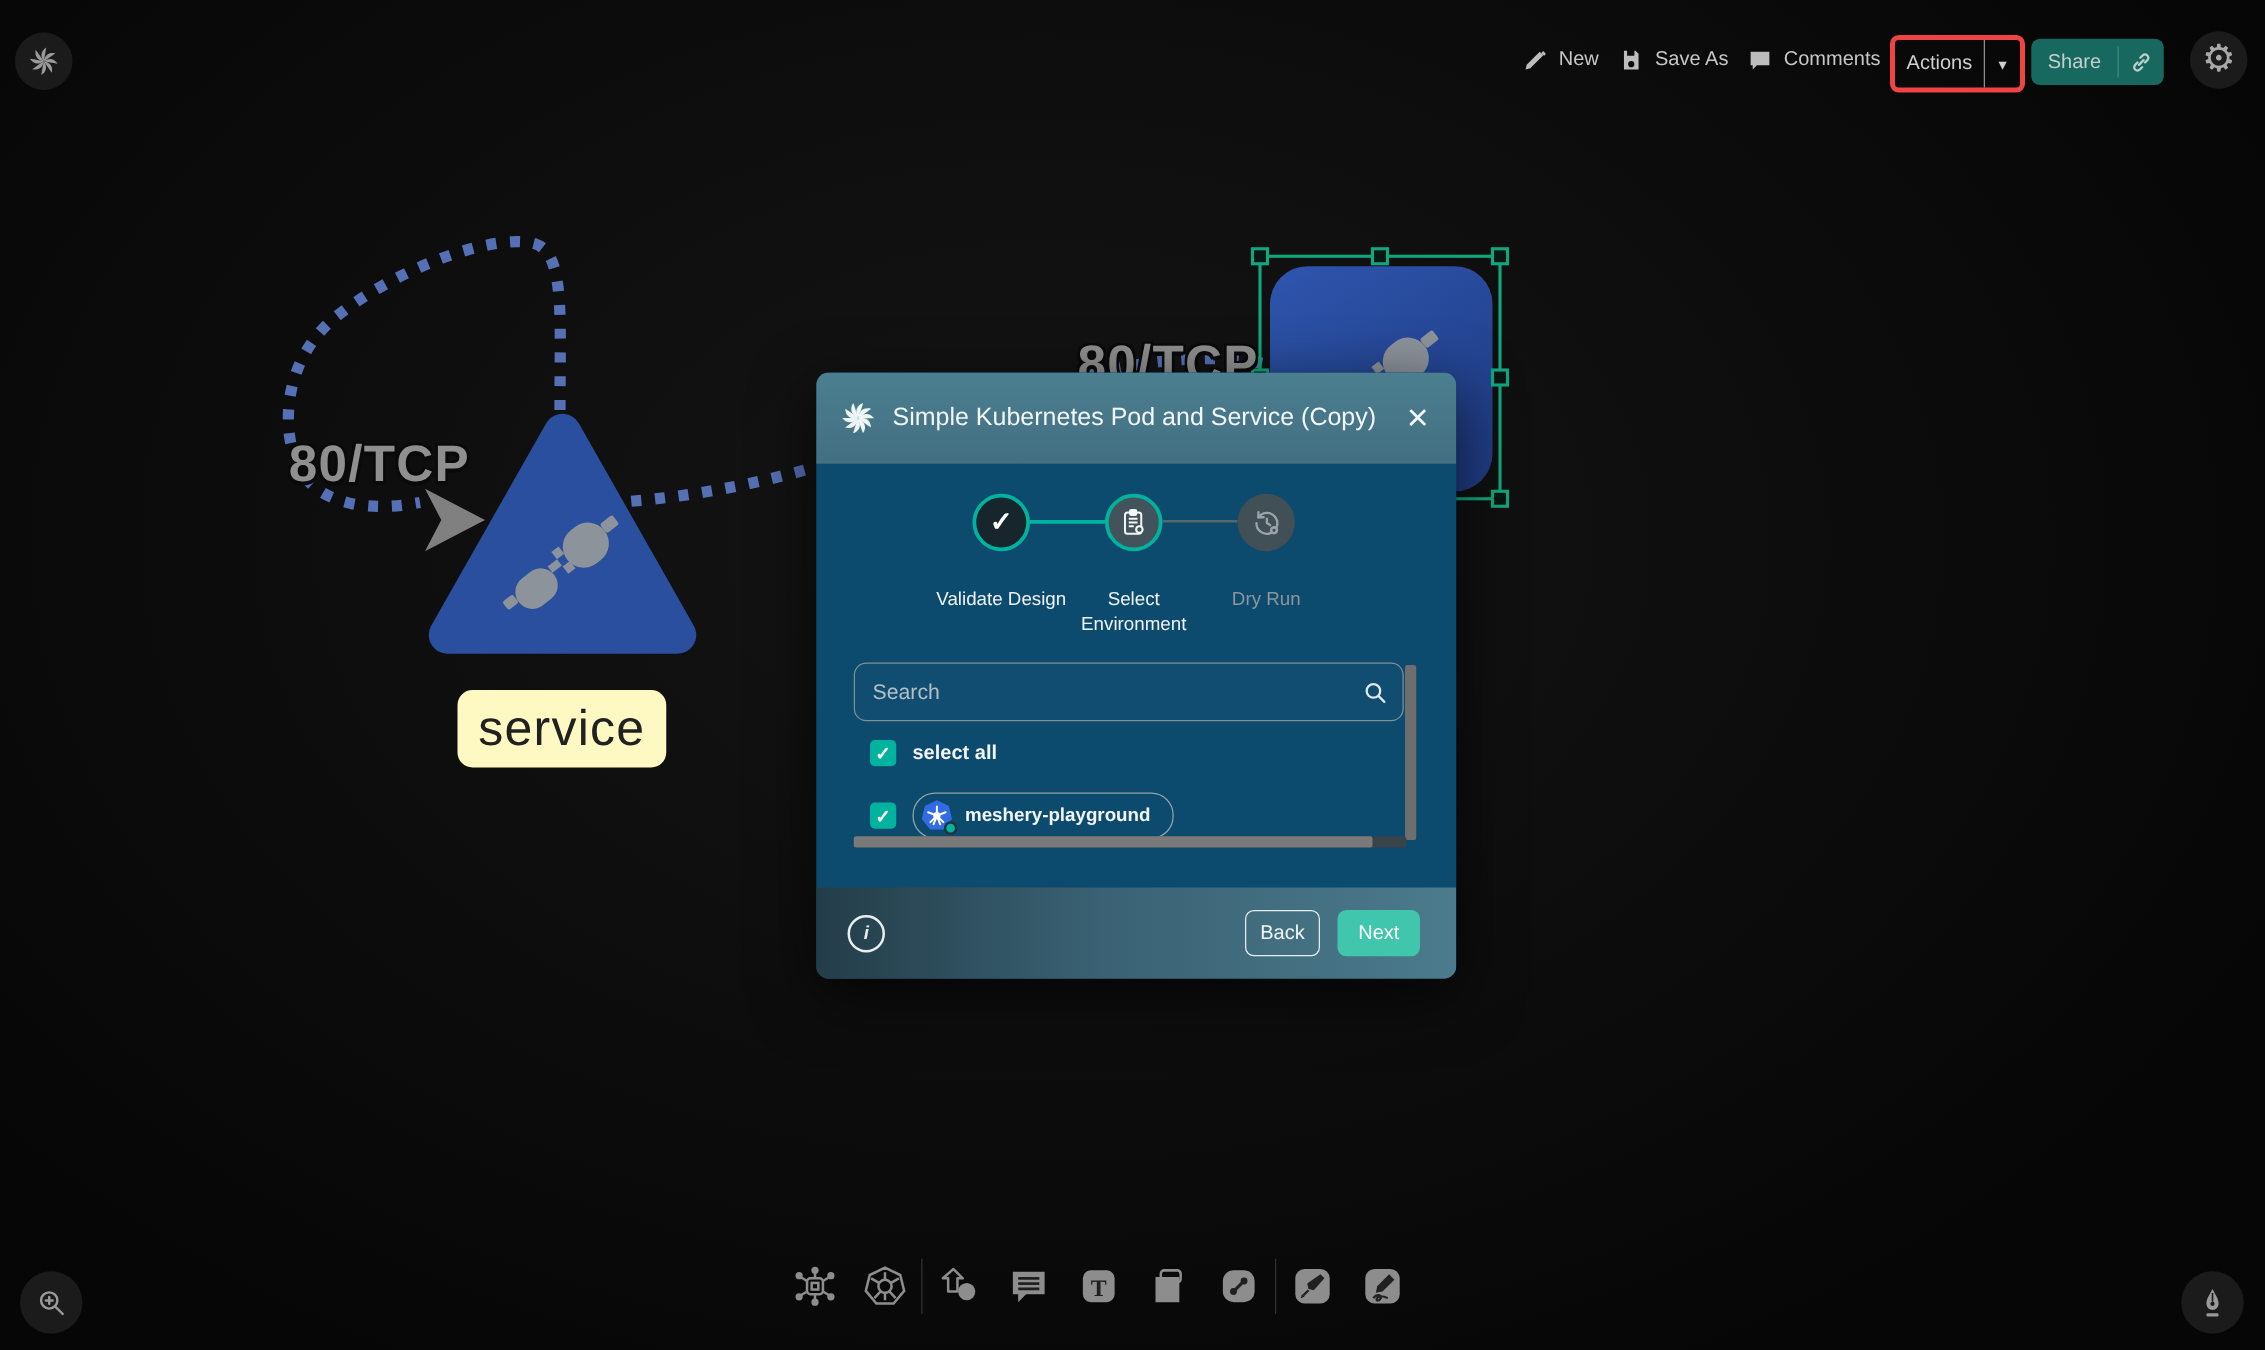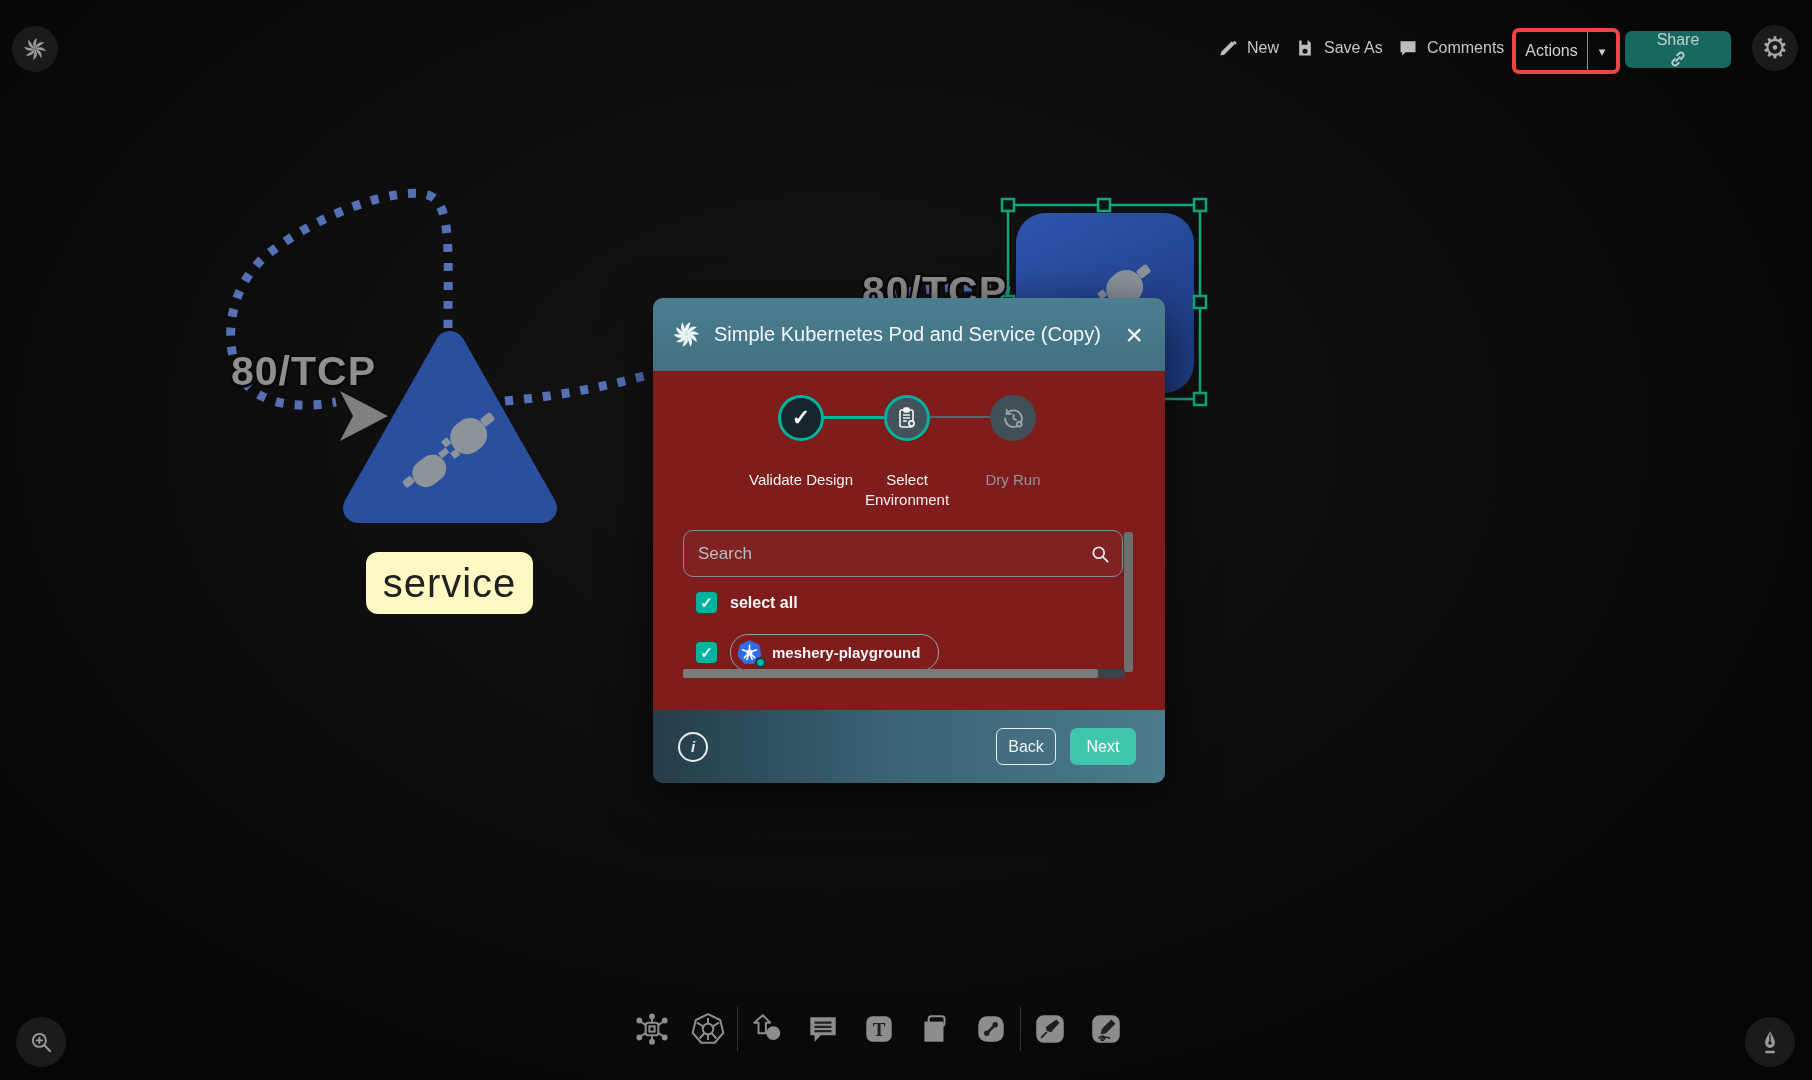--- a/index.html
+++ b/index.html
@@ -40,21 +40,21 @@
   .share-btn .lbl{flex:1;text-align:center;color:#c3cfcd;font-size:16px;}
   .share-btn .sep{width:1px;height:70%;background:#3a8a7e;}
   
   .bottom-toolbar{left:624px;top:1001px;height:56px;display:flex;align-items:center;z-index:3;}
   .tool{width:56px;height:56px;display:flex;align-items:center;justify-content:center;cursor:pointer;}
   .tool svg{display:block;}
   .tool-sep{width:1px;height:44px;background:#333;margin:0 1px;}
   
   .modal{
     left:653px;top:298px;width:512px;height:485px;border-radius:10px;overflow:hidden;z-index:10;
-    box-shadow:0 14px 50px rgba(0,0,0,.65);background:#7f1d1d;
+    box-shadow:0 14px 50px rgba(0,0,0,.65);background:#0c4a6e;
   }
   .modal-header{
     height:73px;background:linear-gradient(180deg,#4b7f90 0%,#436f81 100%);
     display:flex;align-items:center;padding:0 20px;box-sizing:border-box;
   }
   .modal-title{flex:1;margin-left:14px;color:#f2f7f8;font-size:20px;}
   .modal-close{color:#f2f7f8;font-size:30px;line-height:1;cursor:pointer;padding:0 2px;}
   
   .step-circle{width:46px;height:46px;border-radius:50%;box-sizing:border-box;display:flex;align-items:center;justify-content:center;z-index:2;}
   .step-done{background:#17262c;border:3px solid #00b39f;color:#fff;font-size:22px;font-weight:bold;}
@@ -185,21 +185,21 @@
   <svg class="tb-icon" viewBox="0 0 24 24" fill="#bdbdbd">
       <path d="M3 4h18v13h-12l-4 4v-4H3V4zm3 3h12v1.6H6V7zm0 3h12v1.6H6V10zm0 3h8v1.6H6V13z"></path>
     </svg>
   <span>Comments</span>
 </div>
 <div class="abs actions-btn">
   <span class="lbl">Actions</span>
   <span class="sep"></span>
   <span class="caret">▾</span>
 </div>
-<div class="abs share-btn" style="background:#17695f;flex-direction:column;">
+<div class="abs share-btn" style="background:#17695f;">
   <span class="lbl">Share</span>
   <span class="sep"></span>
   <span style="width:36px;display:flex;justify-content:center;">
     <svg width="18" height="18" viewBox="0 0 24 24" fill="none" stroke="#bcd0cc" stroke-width="2.4" stroke-linecap="round">
         <path d="M9.5 14.5l5-5"></path>
         <path d="M8 12l-2.5 2.5a3.5 3.5 0 005 5L13 17"></path>
         <path d="M16 12l2.5-2.5a3.5 3.5 0 00-5-5L11 7"></path>
       </svg>
   </span>
 </div>

